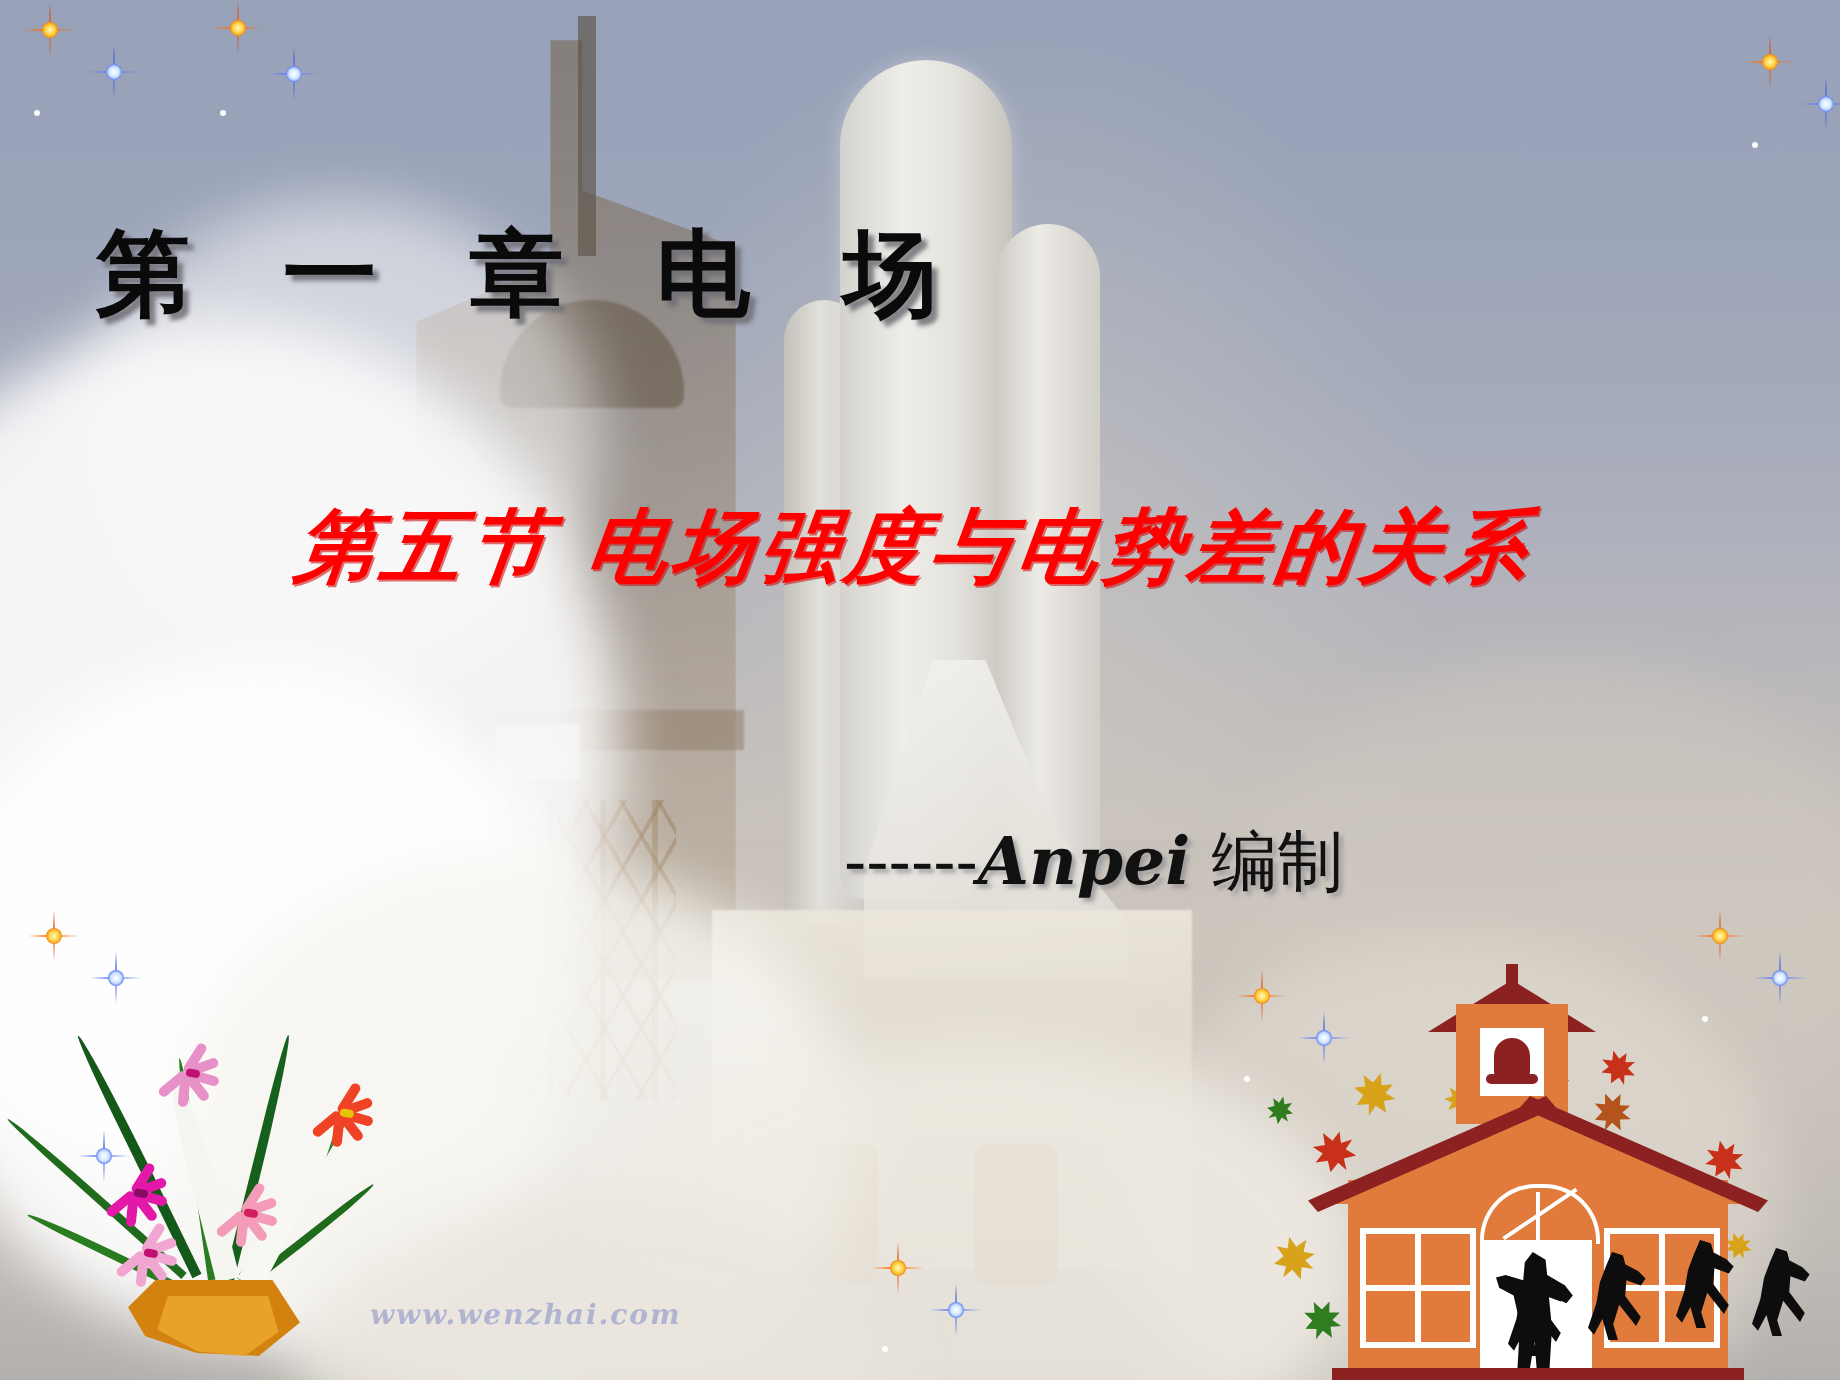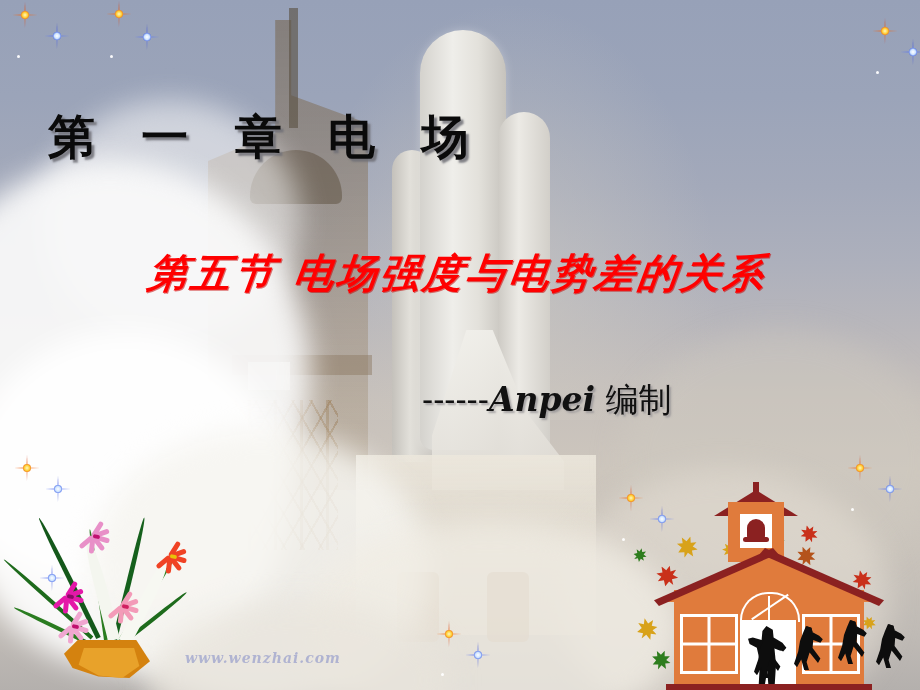--- a/index.html
+++ b/index.html
@@ -110,21 +110,21 @@
   }
   .section-title{
     position:absolute;left:148px;top:246px;
     font-family:"DejaVu Serif", serif;
     font-size:40px;font-weight:700;font-style:italic;color:#FF0000;
     letter-spacing:3px;white-space:nowrap;
     transform:skewX(-7deg);
     text-shadow:1px 1px 0 rgba(200,0,0,.55);
   }
   .author{
-    position:absolute;left:422px;top:378px;
+    position:absolute;left:422px;top:409px;
     font-family:"DejaVu Serif", serif;
     font-size:33px;color:#111;white-space:nowrap;
     text-shadow:2px 2px 2px rgba(150,148,150,.8);
   }
   .author .name{font-style:italic;font-weight:700;}
   .author .cn{font-family:"DejaVu Sans", sans-serif;font-style:normal;font-weight:400;}
   .watermark{
     position:absolute;left:185px;top:650px;
     font-family:"DejaVu Serif", serif;font-style:italic;font-weight:700;
     font-size:14px;letter-spacing:1px;color:rgba(96,110,190,.42);

